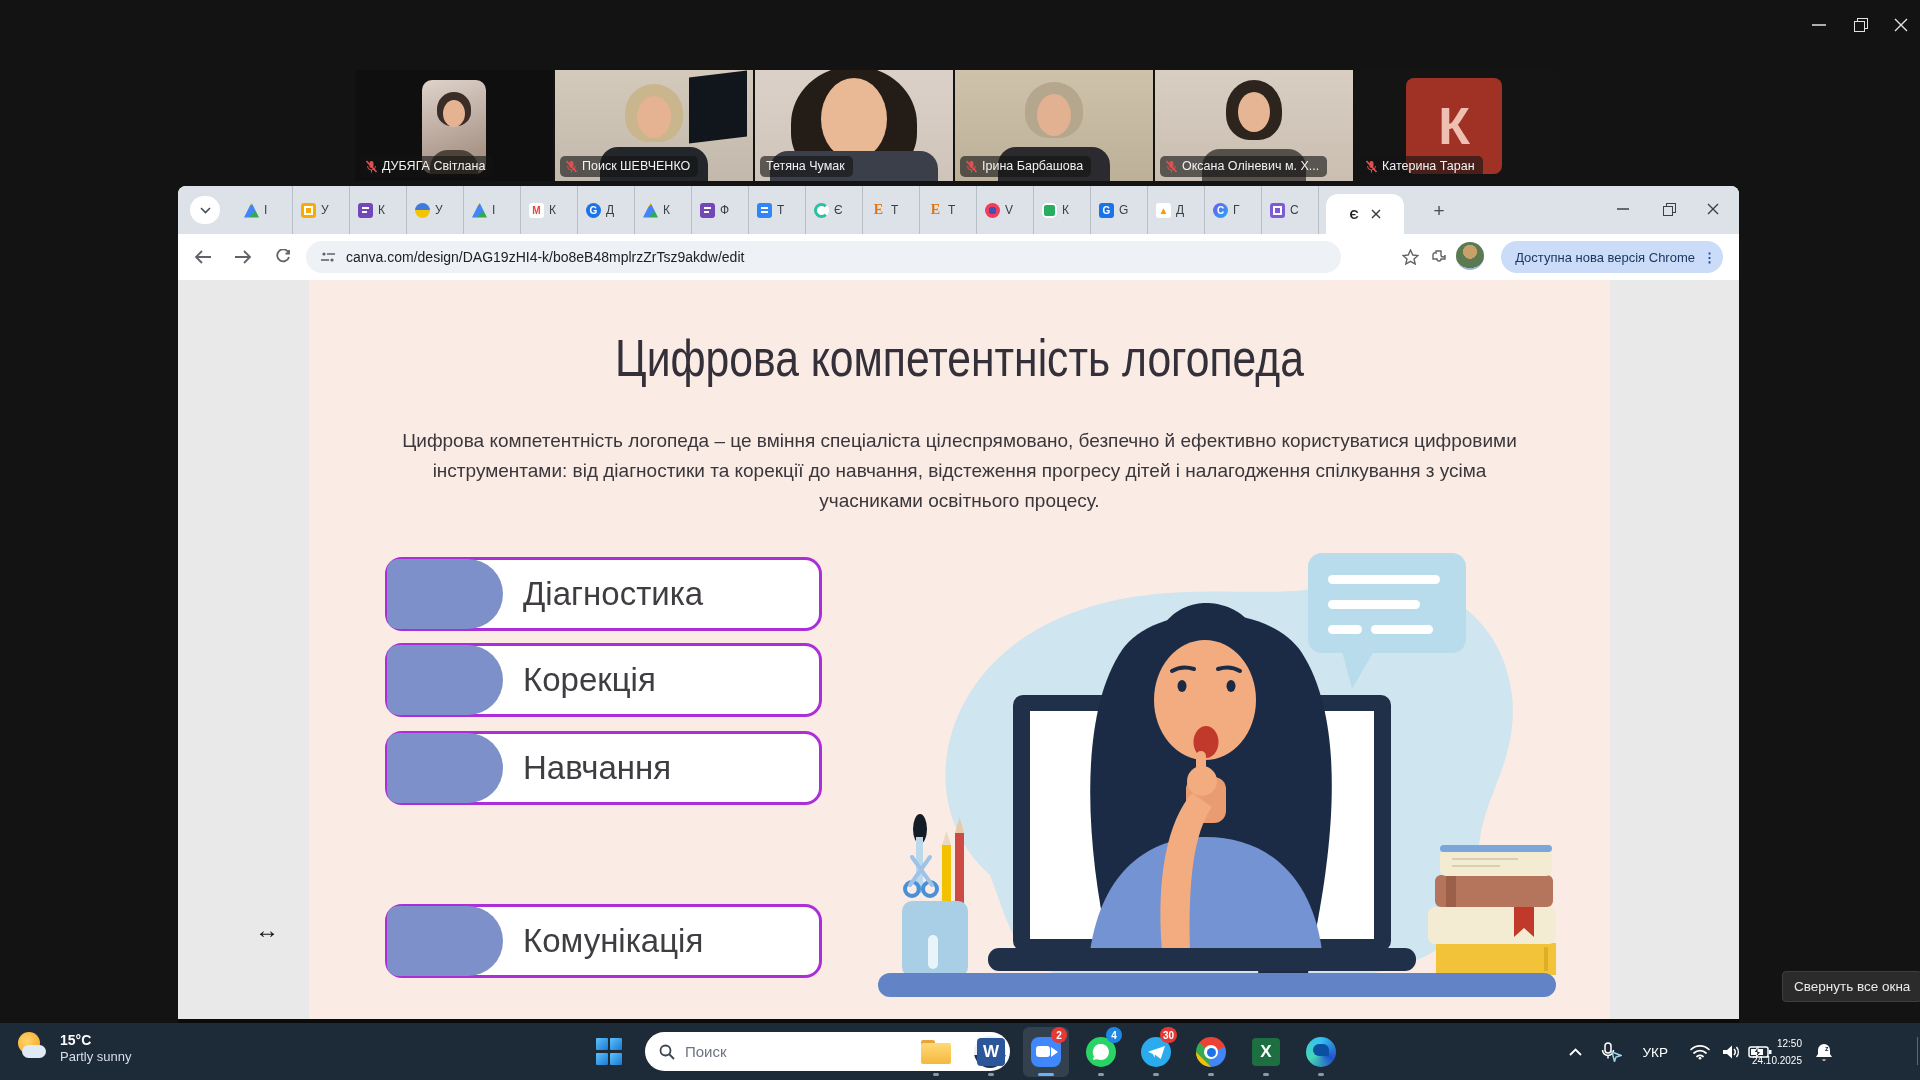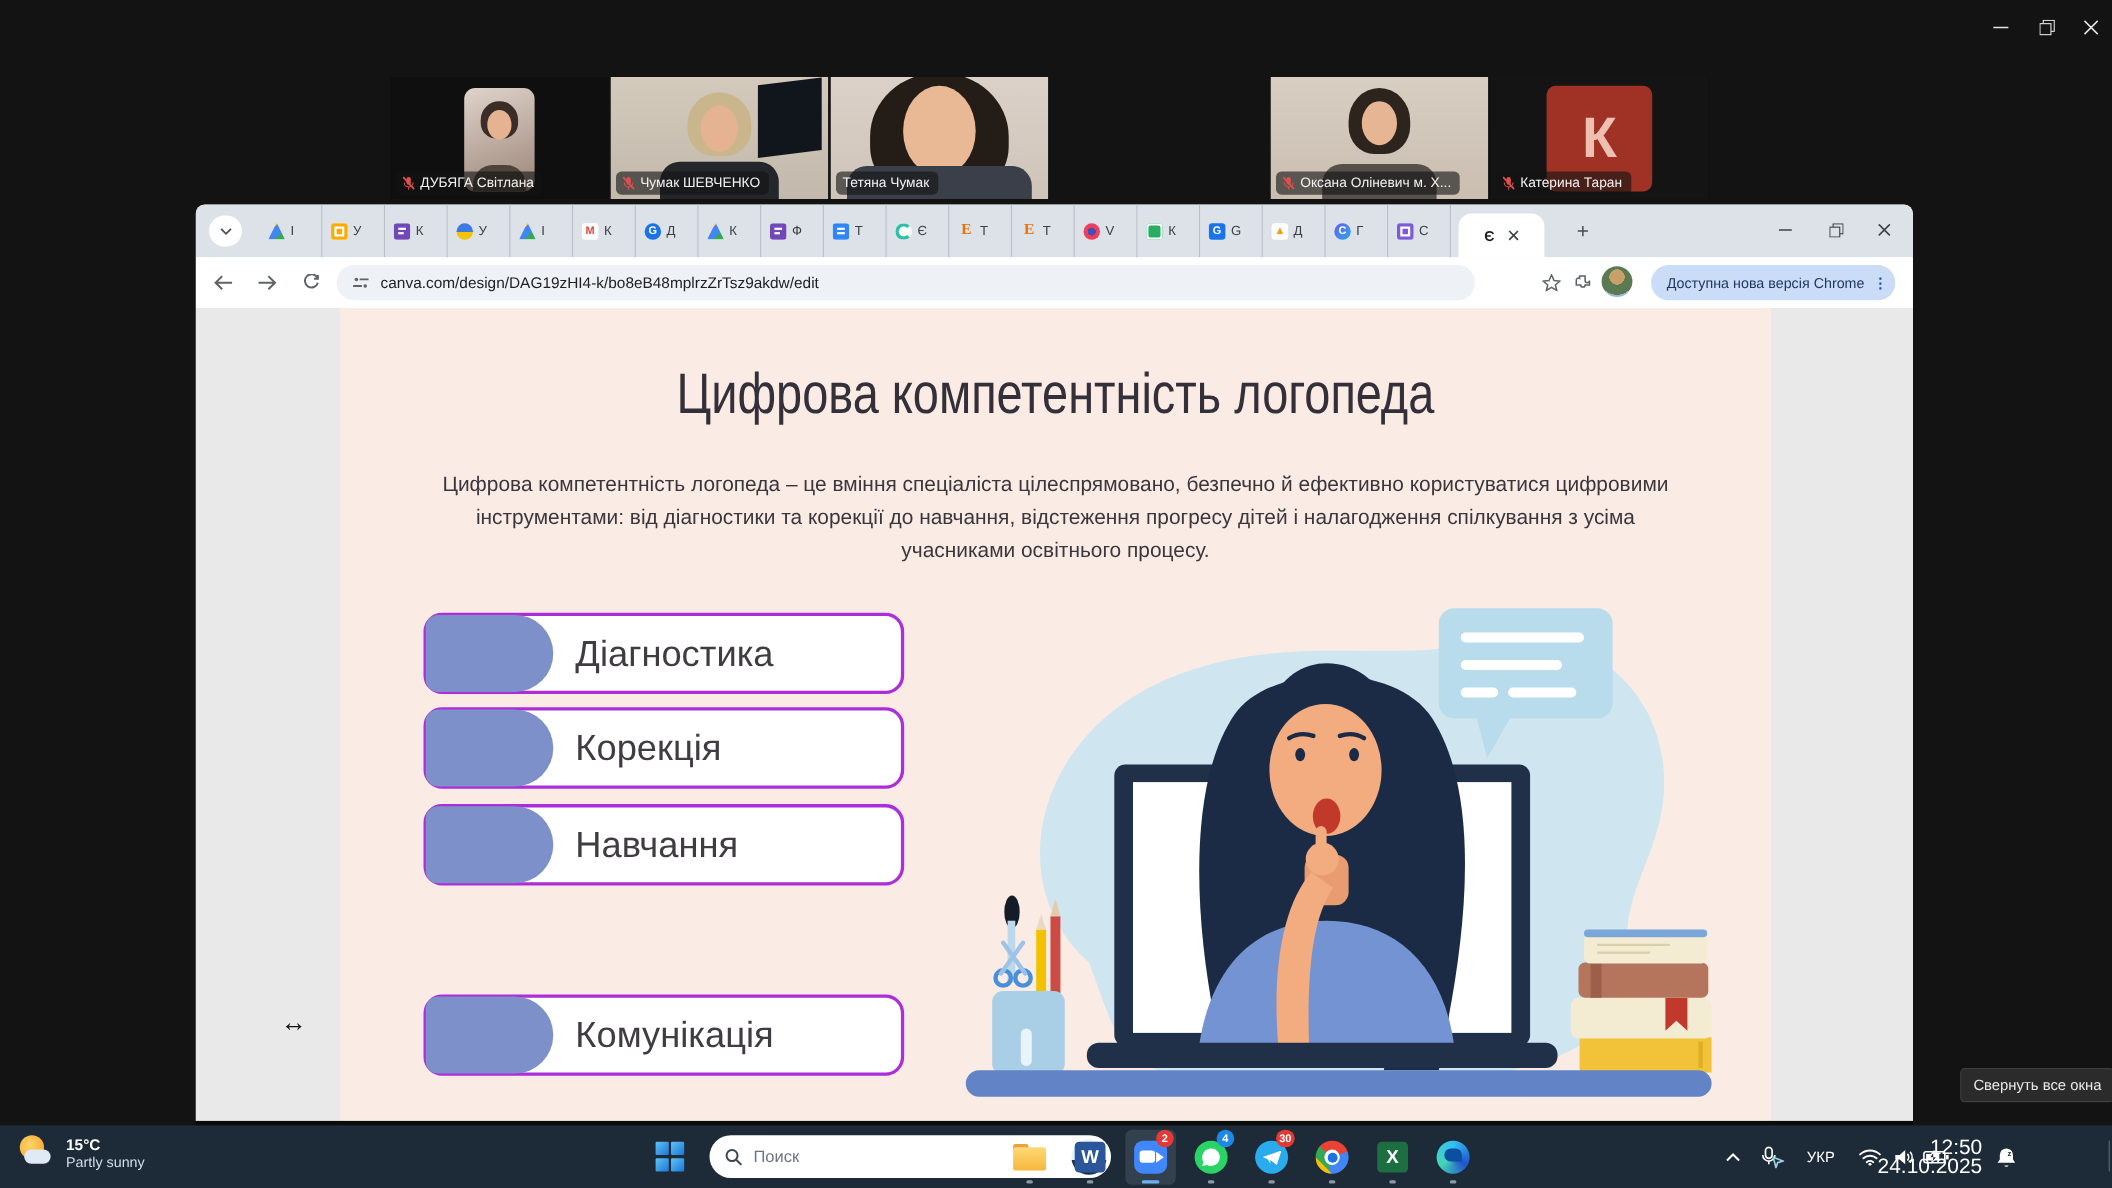--- a/index.html
+++ b/index.html
@@ -148,21 +148,21 @@
                      border-radius:0 0 0 15px;clip-path:polygon(0 0,100% 100%,0 100%);}
   .ic-chrome .white{position:absolute;left:8px;top:8px;width:14px;height:14px;border-radius:50%;background:#fff;}
   .ic-chrome .blue{position:absolute;left:10.5px;top:10.5px;width:9px;height:9px;border-radius:50%;background:#1a73e8;}
   .ic-excel{width:28px;height:28px;border-radius:4px;background:#1d6f42;color:#fff;font-weight:bold;font-size:17px;
             display:flex;align-items:center;justify-content:center;}
   .ic-edge{width:30px;height:30px;border-radius:50%;background:conic-gradient(#35c1f1,#2052cb,#44d7b6,#35c1f1);position:relative;}
   .ic-edge .inner{position:absolute;left:7px;top:7px;width:16px;height:12px;border-radius:8px 8px 2px 8px;background:#0b4fa0;}
   #tray{position:absolute;right:0;top:0;height:57px;color:#fff;}
   .trayic{position:absolute;top:50%;transform:translateY(-50%);display:flex;align-items:center;justify-content:center;}
   #lang{font-size:13.5px;}
-  #clock{position:absolute;right:118px;top:50%;transform:translateY(-50%);text-align:right;font-size:19px;line-height:17px;}
+  #clock{position:absolute;right:118px;top:50%;transform:translateY(-50%);text-align:right;font-size:10px;line-height:17px;}
   #showdesk{position:absolute;right:2px;top:14px;width:1px;height:28px;background:#5a6877;}
 
   .seam{position:absolute;left:178px;top:1019px;width:1561px;height:4px;background:#0b0b0b;}
 </style>
 </head>
 <body>
 
 <div id="screen">
 
   <div class="zwc" style="right:84px">
@@ -204,34 +204,48 @@
     <div class="monitor"></div>
     <div class="hair" style="top:14px;width:58px;height:58px;background:#c9b68c;"></div>
     <div class="face" style="top:26px;width:34px;height:42px;"></div>
     <div class="bodyshape" style="width:108px;height:34px;background:#23262b;"></div>
     <div class="namepill">
       <svg class="micoff" width="11" height="13">
           <rect x="3.5" y="1" width="4" height="7" rx="2" fill="#e04f4f"></rect>
           <path d="M1.5 6 a4 4 0 0 0 8 0 M5.5 10 v2.5" stroke="#e04f4f" fill="none"></path>
           <line x1="0.5" y1="1" x2="10.5" y2="12" stroke="#e04f4f" stroke-width="1.6"></line>
         </svg>
-      <span>Чумак ШЕВЧЕНКО</span>
+      <span>Поиск ШЕВЧЕНКО</span>
     </div>
   </div>
 
   <div class="tile active" style="left:755px">
     <div class="room r3"></div>
     <div class="hair" style="top:-4px;width:126px;height:116px;background:#241c16;"></div>
     <div class="face" style="top:8px;width:66px;height:82px;background:#e9b894;"></div>
     <div class="bodyshape" style="width:168px;height:30px;background:#3a3f4a;"></div>
     <div class="namepill">
       <span>Тетяна Чумак</span>
     </div>
   </div>
 
+  <div class="tile" style="left:955px">
+    <div class="room r4"></div>
+    <div class="hair" style="top:12px;width:58px;height:56px;background:#b5a78d;"></div>
+    <div class="face" style="top:24px;width:34px;height:42px;background:#e2b191;"></div>
+    <div class="bodyshape" style="width:112px;height:34px;background:#2b2b2f;"></div>
+    <div class="namepill">
+      <svg class="micoff" width="11" height="13">
+          <rect x="3.5" y="1" width="4" height="7" rx="2" fill="#e04f4f"></rect>
+          <path d="M1.5 6 a4 4 0 0 0 8 0 M5.5 10 v2.5" stroke="#e04f4f" fill="none"></path>
+          <line x1="0.5" y1="1" x2="10.5" y2="12" stroke="#e04f4f" stroke-width="1.6"></line>
+        </svg>
+      <span>Ірина Барбашова</span>
+    </div>
+  </div>
 
   <div class="tile" style="left:1155px">
     <div class="room r5"></div>
     <div class="hair" style="top:10px;width:56px;height:60px;background:#2c241d;"></div>
     <div class="face" style="top:22px;width:32px;height:40px;background:#e6b593;"></div>
     <div class="bodyshape" style="width:104px;height:32px;background:#55504a;"></div>
     <div class="namepill">
       <svg class="micoff" width="11" height="13">
           <rect x="3.5" y="1" width="4" height="7" rx="2" fill="#e04f4f"></rect>
           <path d="M1.5 6 a4 4 0 0 0 8 0 M5.5 10 v2.5" stroke="#e04f4f" fill="none"></path>

